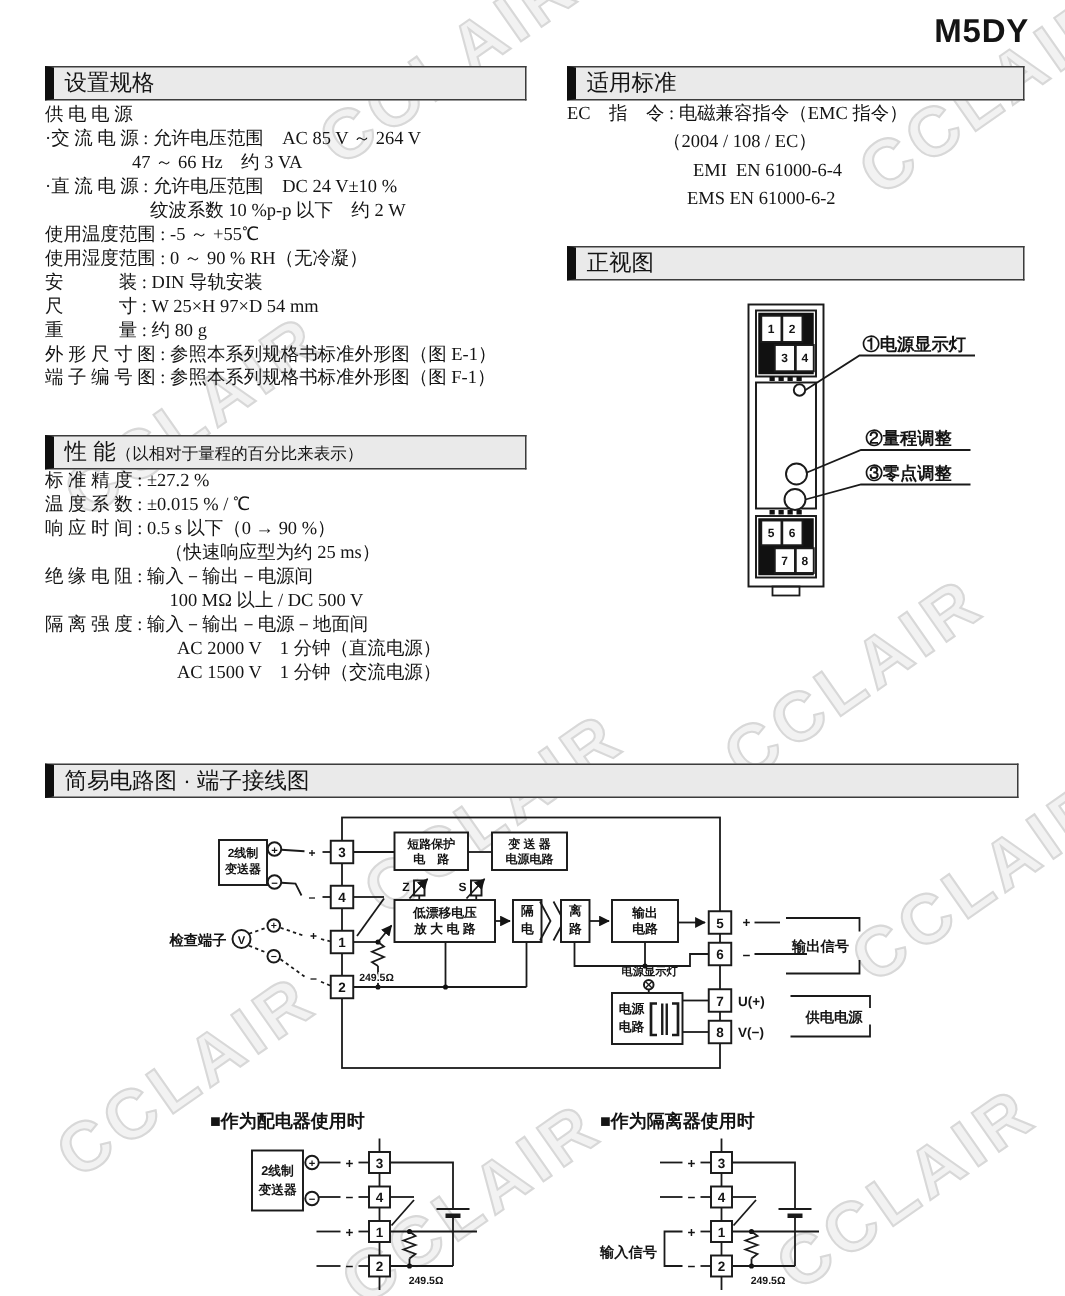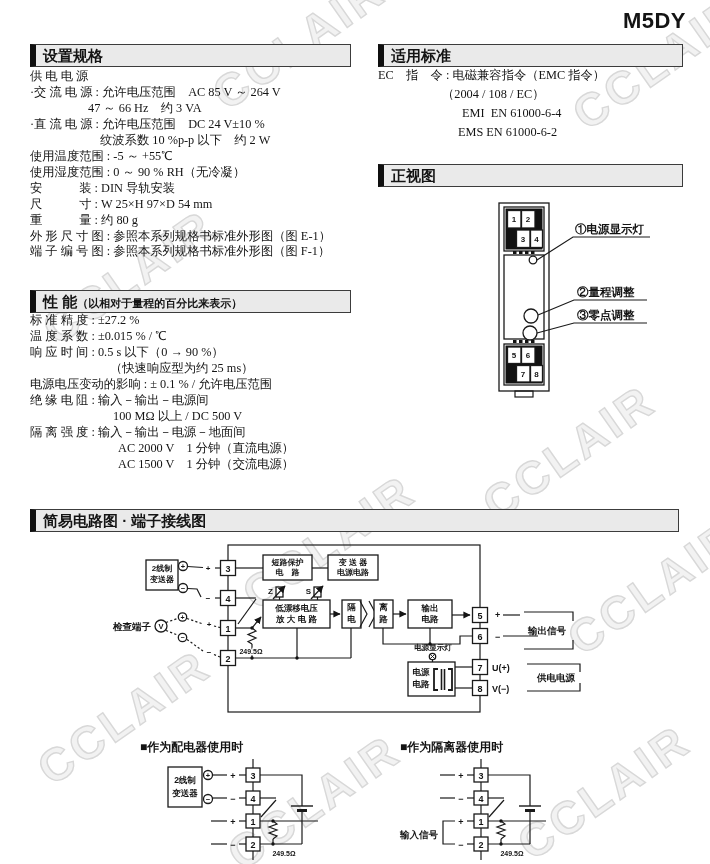--- a/index.html
+++ b/index.html
@@ -4,21 +4,21 @@
 <style>
   html,body{margin:0;padding:0;background:#888;}
   .page{position:relative;width:710px;height:864px;background:#ffffff;overflow:hidden;
         font-family:"Liberation Serif",serif;color:#141414;}
   .wm{position:absolute;z-index:0;font-family:"Liberation Sans",sans-serif;font-weight:bold;
       font-size:46px;letter-spacing:4px;color:#f2f2f2;-webkit-text-stroke:1.4px #d8d8d8;
       transform:rotate(-35deg);white-space:nowrap;pointer-events:none;}
   .ttl{position:absolute;top:8px;right:24px;z-index:2;font-family:"Liberation Sans",sans-serif;
        font-weight:bold;font-size:22px;letter-spacing:.5px;}
   .hbar{position:absolute;z-index:2;height:21px;background:#eaeaea;border:1.5px solid #3c3c3c;
-        border-left:6px solid #0f0f0f;font-family:"Liberation Sans",sans-serif;font-weight:bold;
+        border-left:6px solid #0f0f0f;font-family:"Liberation Sans",sans-serif;font-weight:normal;
         font-size:15px;line-height:21px;padding-left:7px;white-space:nowrap;}
   .hbar .note{font-size:11px;}
   .tl{position:absolute;z-index:1;}
   .tl .ln{font-size:12.3px;line-height:15.95px;white-space:pre;}
   .std .ln{line-height:19px;}
   .dtitle{position:absolute;z-index:2;font-family:"Liberation Sans",sans-serif;font-weight:bold;font-size:12px;}
   svg{position:absolute;z-index:1;overflow:visible;}
   svg text{font-family:"Liberation Sans",sans-serif;fill:#141414;}
   .b7{font-size:7px;font-weight:bold}.b75{font-size:7.5px;font-weight:bold}
   .b8{font-size:8px;font-weight:bold}.b85{font-size:8.5px;font-weight:bold}
@@ -65,21 +65,20 @@
     <div class="ln">重　　　量 : 约 80 g</div>
     <div class="ln">外 形 尺 寸 图 : 参照本系列规格书标准外形图（图 E-1）</div>
     <div class="ln">端 子 编 号 图 : 参照本系列规格书标准外形图（图 F-1）</div>
   </div>
 
   <div class="tl" style="left:30px;top:313px">
     <div class="ln">标 准 精 度 : ±27.2 %</div>
     <div class="ln">温 度 系 数 : ±0.015 % / ℃</div>
     <div class="ln">响 应 时 间 : 0.5 s 以下（0 → 90 %）</div>
     <div class="ln" style="padding-left:80px">（快速响应型为约 25 ms）</div>
-    <div class="ln">电源电压变动的影响 : ± 0.1 % / 允许电压范围</div>
     <div class="ln">绝 缘 电 阻 : 输入－输出－电源间</div>
     <div class="ln" style="padding-left:83px">100 MΩ 以上 / DC 500 V</div>
     <div class="ln">隔 离 强 度 : 输入－输出－电源－地面间</div>
     <div class="ln" style="padding-left:88px">AC 2000 V　1 分钟（直流电源）</div>
     <div class="ln" style="padding-left:88px">AC 1500 V　1 分钟（交流电源）</div>
   </div>
 
   <div class="tl std" style="left:378px;top:66px">
     <div class="ln">EC　指　令 : 电磁兼容指令（EMC 指令）</div>
     <div class="ln" style="padding-left:64px">（2004 / 108 / EC）</div>

